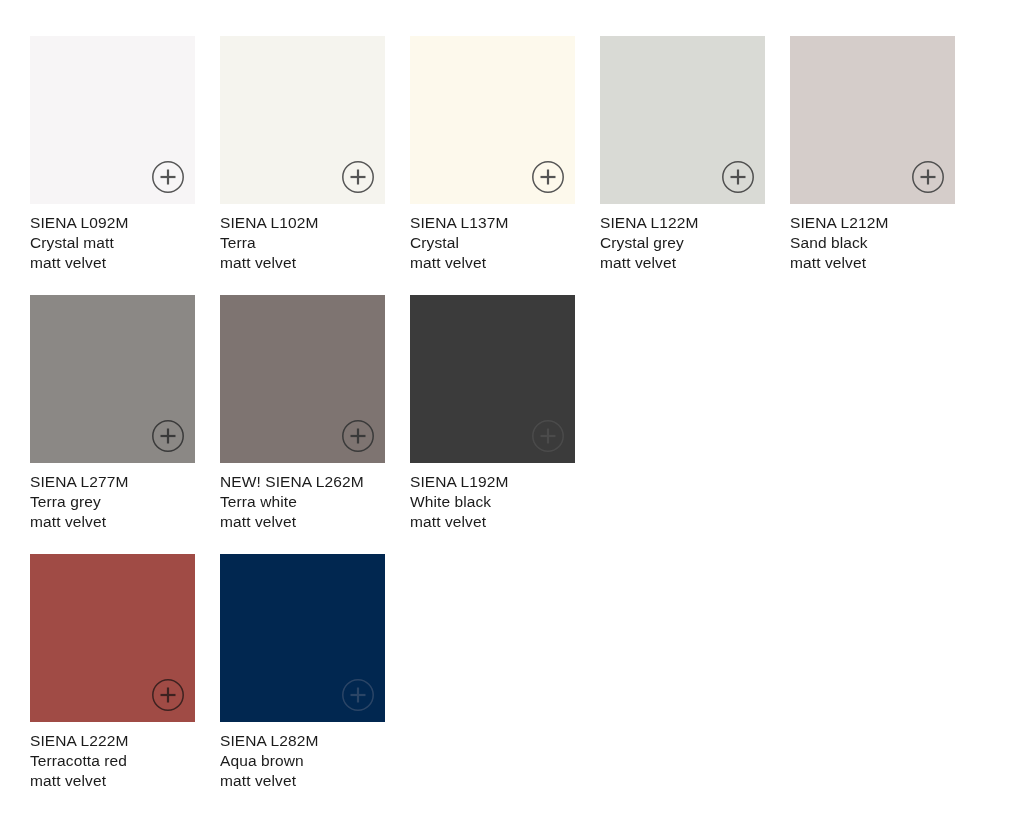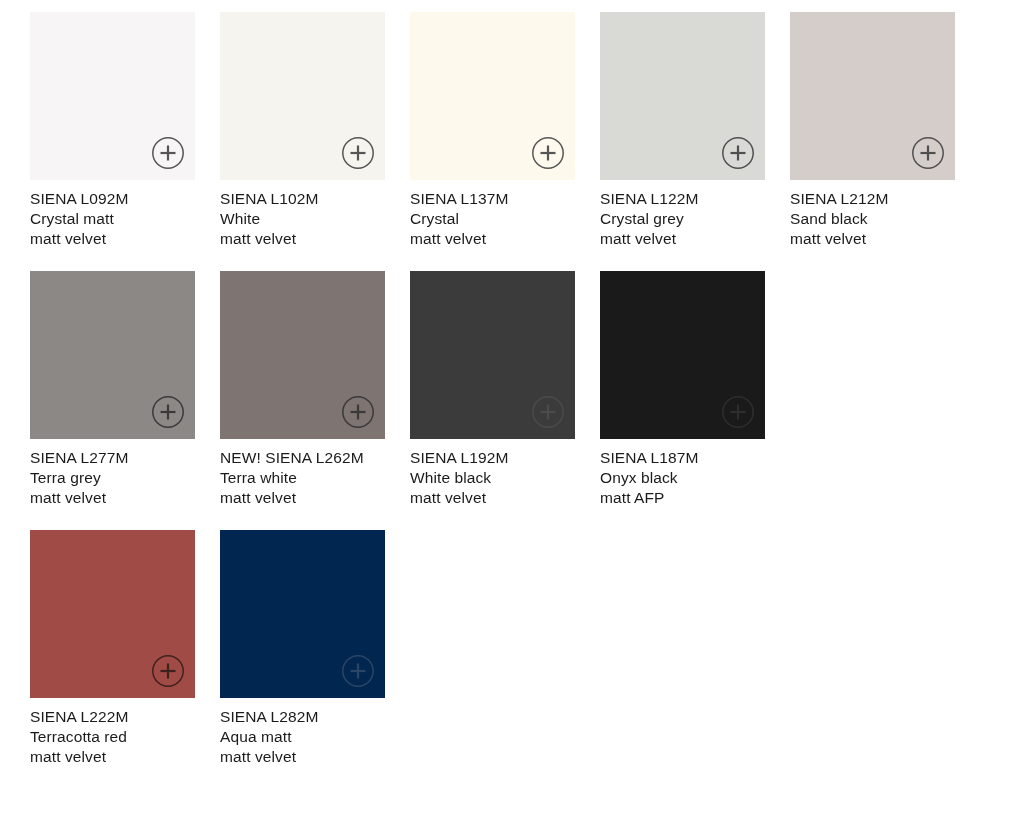--- a/index.html
+++ b/index.html
@@ -13,21 +13,21 @@
     height: 815px;
     font-family: "Liberation Sans", sans-serif;
     -webkit-font-smoothing: antialiased;
     overflow: hidden;
   }
 
   #swatch-grid {
     position: relative;
     width: 1024px;
     height: 815px;
-    padding: 12px 0 0 30px;
+    padding: 36px 0 0 30px;
     box-sizing: border-box;
   }
 
   .swatch-row {
     display: flex;
     flex-direction: row;
     gap: 25px;
     margin-bottom: 22px;
   }
 
@@ -102,21 +102,21 @@
           <span class="add-button">
             <svg viewBox="0 0 34 34">
               <circle cx="17" cy="17" r="15.2" fill="none" stroke="#555555" stroke-width="1.5"></circle>
               <line x1="9.5" y1="17" x2="24.5" y2="17" stroke="#555555" stroke-width="2.2"></line>
               <line x1="17" y1="9.5" x2="17" y2="24.5" stroke="#555555" stroke-width="2.2"></line>
             </svg>
           </span>
         </div>
         <div class="swatch-caption">
           <span class="caption-line caption-code">SIENA L102M</span>
-          <span class="caption-line">White</span>
+          <span class="caption-line">Terra</span>
           <span class="caption-line">matt velvet</span>
         </div>
       </div>
       <div class="swatch-card">
         <div class="swatch-chip" style="background-color: rgb(253, 249, 236);">
           <span class="add-button">
             <svg viewBox="0 0 34 34">
               <circle cx="17" cy="17" r="15.2" fill="none" stroke="#555555" stroke-width="1.5"></circle>
               <line x1="9.5" y1="17" x2="24.5" y2="17" stroke="#555555" stroke-width="2.2"></line>
               <line x1="17" y1="9.5" x2="17" y2="24.5" stroke="#555555" stroke-width="2.2"></line>
@@ -204,36 +204,20 @@
               <line x1="17" y1="9.5" x2="17" y2="24.5" stroke="#4b4b4b" stroke-width="2.2"></line>
             </svg>
           </span>
         </div>
         <div class="swatch-caption">
           <span class="caption-line caption-code">SIENA L192M</span>
           <span class="caption-line">White black</span>
           <span class="caption-line">matt velvet</span>
         </div>
       </div>
-      <div class="swatch-card">
-        <div class="swatch-chip" style="background-color: rgb(26, 26, 26);">
-          <span class="add-button">
-            <svg viewBox="0 0 34 34">
-              <circle cx="17" cy="17" r="15.2" fill="none" stroke="#2e2e2e" stroke-width="1.5"></circle>
-              <line x1="9.5" y1="17" x2="24.5" y2="17" stroke="#2e2e2e" stroke-width="2.2"></line>
-              <line x1="17" y1="9.5" x2="17" y2="24.5" stroke="#2e2e2e" stroke-width="2.2"></line>
-            </svg>
-          </span>
-        </div>
-        <div class="swatch-caption">
-          <span class="caption-line caption-code">SIENA L187M</span>
-          <span class="caption-line">Onyx black</span>
-          <span class="caption-line">matt AFP</span>
-        </div>
-      </div>
     </div>
     <div class="swatch-row">
       <div class="swatch-card">
         <div class="swatch-chip" style="background-color: rgb(160, 75, 69);">
           <span class="add-button">
             <svg viewBox="0 0 34 34">
               <circle cx="17" cy="17" r="15.2" fill="none" stroke="#3d2220" stroke-width="1.5"></circle>
               <line x1="9.5" y1="17" x2="24.5" y2="17" stroke="#3d2220" stroke-width="2.2"></line>
               <line x1="17" y1="9.5" x2="17" y2="24.5" stroke="#3d2220" stroke-width="2.2"></line>
             </svg>
@@ -250,18 +234,18 @@
           <span class="add-button">
             <svg viewBox="0 0 34 34">
               <circle cx="17" cy="17" r="15.2" fill="none" stroke="#2b4566" stroke-width="1.5"></circle>
               <line x1="9.5" y1="17" x2="24.5" y2="17" stroke="#2b4566" stroke-width="2.2"></line>
               <line x1="17" y1="9.5" x2="17" y2="24.5" stroke="#2b4566" stroke-width="2.2"></line>
             </svg>
           </span>
         </div>
         <div class="swatch-caption">
           <span class="caption-line caption-code">SIENA L282M</span>
-          <span class="caption-line">Aqua matt</span>
+          <span class="caption-line">Aqua brown</span>
           <span class="caption-line">matt velvet</span>
         </div>
       </div>
     </div>
   </div>
 
 </body></html>

